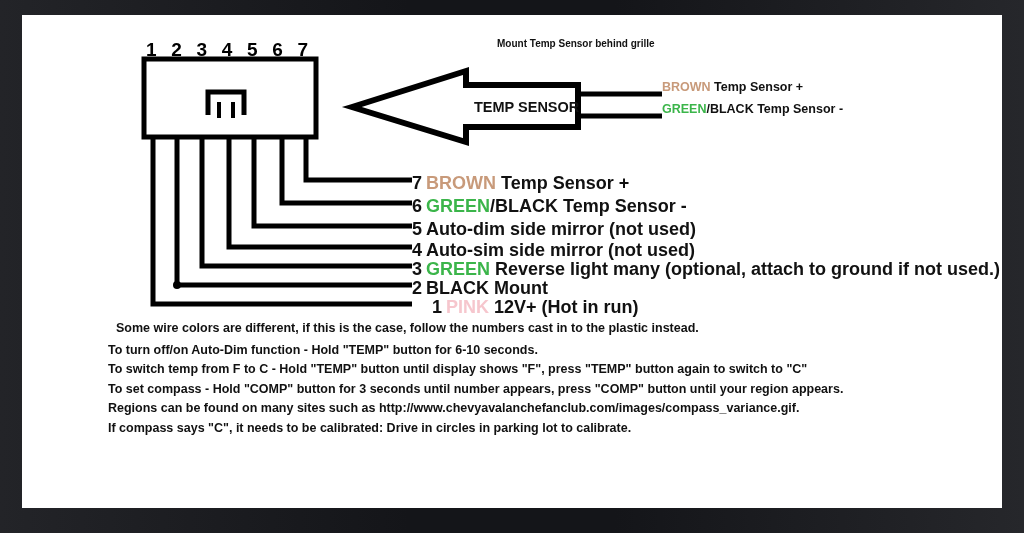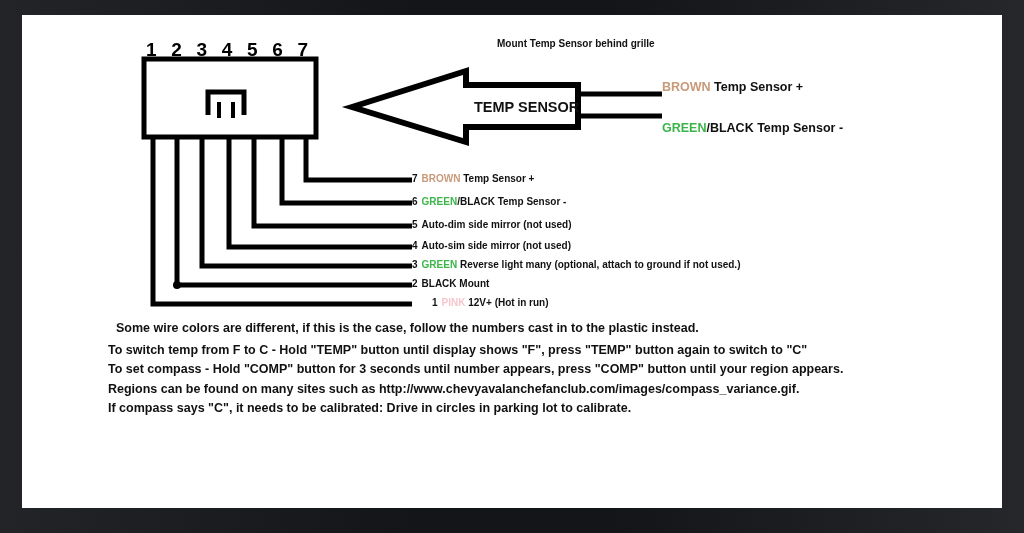--- a/index.html
+++ b/index.html
@@ -59,27 +59,27 @@
 
   
   .sensor-label {
     position: absolute;
     font-size: 12.5px;
     font-weight: bold;
     color: #111;
     white-space: nowrap;
   }
   #sensor-label-pos { left: 640px; top: 65px; }
-  #sensor-label-neg { left: 640px; top: 106px; text-align: center; }
+  #sensor-label-neg { left: 640px; top: 87px; text-align: center; }
 
   
   .legend-row {
     position: absolute;
     left: 390px;
-    font-size: 10px;
+    font-size: 18px;
     font-weight: bold;
     color: #111;
     white-space: nowrap;
     text-align: right;
   }
   .legend-num { margin-right: 4px; }
 
   
   .c-brown { color: #c89a7a; }
   .c-green { color: #3bb54a; }
@@ -170,20 +170,21 @@
         <div class="legend-row" style="top: 181px;"><span class="legend-num">6</span><span class="c-green">GREEN</span><span>/BLACK Temp Sensor -</span></div>
         <div class="legend-row" style="top: 204px;"><span class="legend-num">5</span><span>Auto-dim side mirror (not used)</span></div>
         <div class="legend-row" style="top: 225px;"><span class="legend-num">4</span><span>Auto-sim side mirror (not used)</span></div>
         <div class="legend-row" style="top: 244px;"><span class="legend-num">3</span><span class="c-green">GREEN</span><span> Reverse light many (optional, attach to ground if not used.)</span></div>
         <div class="legend-row" style="top: 263px;"><span class="legend-num">2</span><span class="c-black">BLACK</span><span> Mount</span></div>
         <div class="legend-row" style="top: 282px; margin-left: 20px;"><span class="legend-num">1</span><span class="c-pink">PINK</span><span> 12V+ (Hot in run)</span></div>
       </div>
 
     <div id="instructions">
         <div class="first-line">Some wire colors are different, if this is the case, follow the numbers cast in to the plastic instead.</div>
+        <div>To turn off/on Auto-Dim function - Hold "TEMP" button for 6-10 seconds.</div>
         <div>To switch temp from F to C - Hold "TEMP" button until display shows "F", press "TEMP" button again to switch to "C"</div>
         <div>To set compass - Hold "COMP" button for 3 seconds until number appears, press "COMP" button until your region appears.</div>
         <div>Regions can be found on many sites such as http://www.chevyavalanchefanclub.com/images/compass_variance.gif.</div>
         <div>If compass says "C", it needs to be calibrated: Drive in circles in parking lot to calibrate.</div>
       </div>
 
   </div>
 </div>
 
 </body></html>

